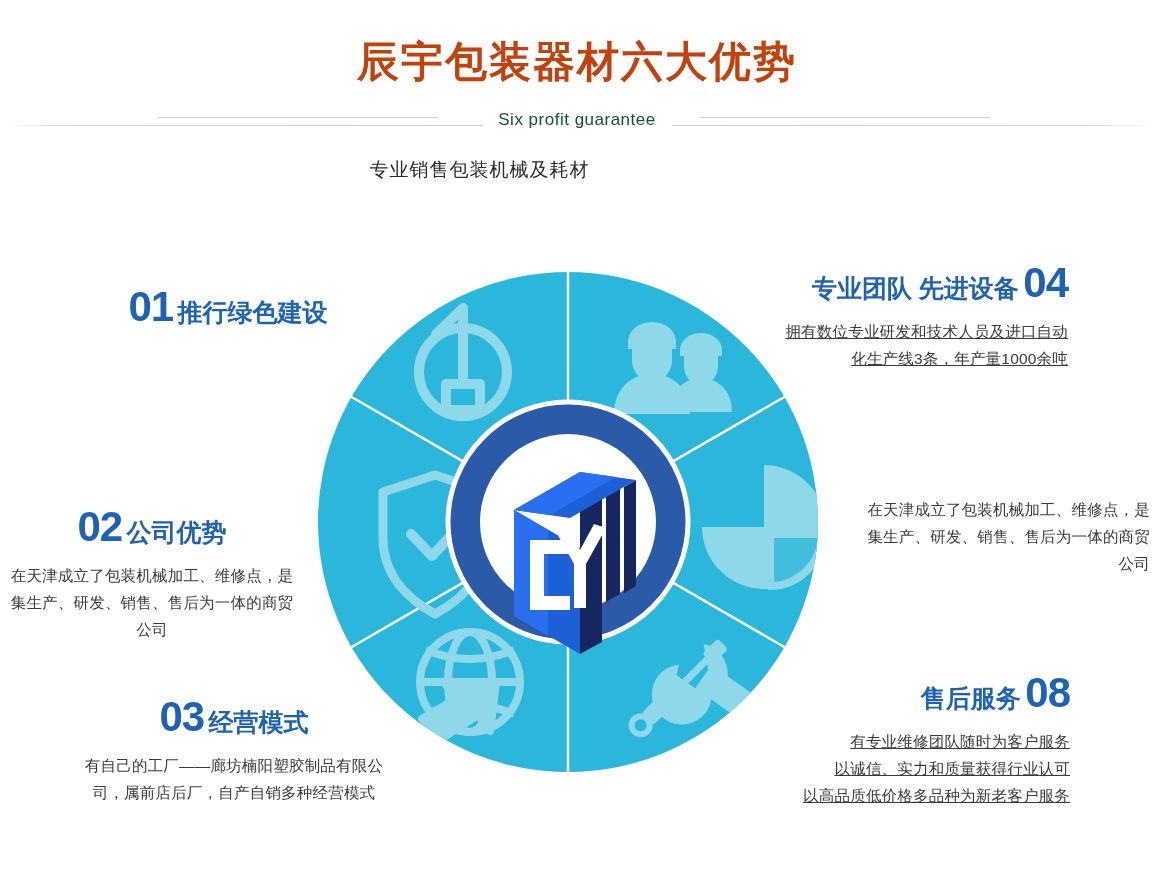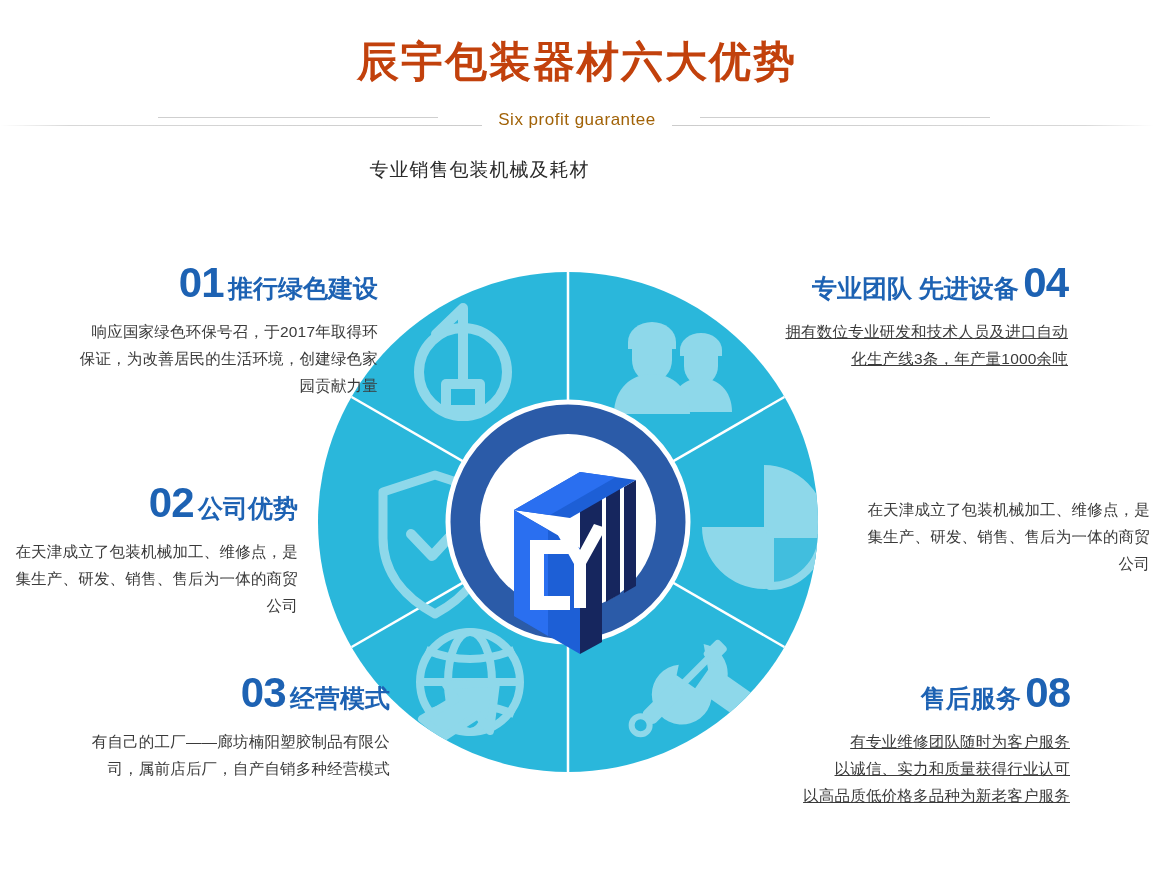--- a/index.html
+++ b/index.html
@@ -17,42 +17,42 @@
   }
   #rule-wrap{position:absolute;left:0;top:108px;width:1154px;height:28px;}
   #rule-full{
     position:absolute;left:0;top:17px;width:1154px;height:1px;
     background:linear-gradient(to right,#ffffff 0%,#d8d8d8 6%,#c9c9c9 50%,#d8d8d8 94%,#ffffff 100%);
   }
   #rule-left{position:absolute;left:158px;top:9px;width:280px;height:1px;background:#cfcfcf;}
   #rule-right{position:absolute;left:700px;top:9px;width:290px;height:1px;background:#cfcfcf;}
   #subtitle-en{
     position:absolute;left:0;top:110px;width:1154px;text-align:center;
-    font-size:17px;color:#a16207;letter-spacing:.5px;
+    font-size:17px;color:#14532d;letter-spacing:.5px;
   }
   #subtitle-en span{background:#ffffff;padding:0 16px;}
   #subtitle-cn{
     position:absolute;left:0;top:157px;width:959px;text-align:center;
     font-size:19px;color:#2b2b2b;letter-spacing:1px;
   }
 
   
   #wheel{position:absolute;left:318px;top:272px;width:500px;height:500px;}
   #wheel svg{display:block;}
 
   
   .feature{position:absolute;}
   .f-head{font-weight:bold;color:#1d62b3;line-height:1;white-space:nowrap;}
   .f-num{font-size:42px;font-weight:bold;letter-spacing:-1px;}
   .f-title{font-size:25px;font-weight:bold;}
   .f-body{
     font-size:15.5px;color:#3a3a3a;line-height:27px;margin-top:14px;
     letter-spacing:.2px;
   }
-  .align-left{text-align:right;}
+  .align-left{text-align:center;margin-top:24px;}
   .align-right{text-align:right;}
 
   #feat-1{left:78px;top:262px;width:300px;}
   #feat-2{left:6px;top:482px;width:292px;}
   #feat-3{left:78px;top:672px;width:312px;}
   #feat-4{left:778px;top:262px;width:290px;text-align:right;}
   #feat-5{left:858px;top:482px;width:292px;text-align:right;}
   #feat-6{left:770px;top:672px;width:300px;text-align:right;}
 
   #feat-4 .f-body,#feat-6 .f-body{text-align:right;text-decoration:underline;}
@@ -164,21 +164,20 @@
       <path d="M236 256 l12 -4 l14 26 l14 -26 l12 4 l-20 36 v44 h-12 v-44 z" fill="#ffffff"></path>
     </g>
   </svg>
 </div>
 
 <div class="feature align-left" id="feat-1">
   <div class="f-head">
     <span class="f-num">01</span>
     <span class="f-title">推行绿色建设</span>
   </div>
-  <div class="f-body">响应国家绿色环保号召，于2017年取得环保证，为改善居民的生活环境，创建绿色家园贡献力量</div>
 </div>
 
 <div class="feature align-left" id="feat-2">
   <div class="f-head">
     <span class="f-num">02</span>
     <span class="f-title">公司优势</span>
   </div>
   <div class="f-body">在天津成立了包装机械加工、维修点，是集生产、研发、销售、售后为一体的商贸公司</div>
 </div>
 

